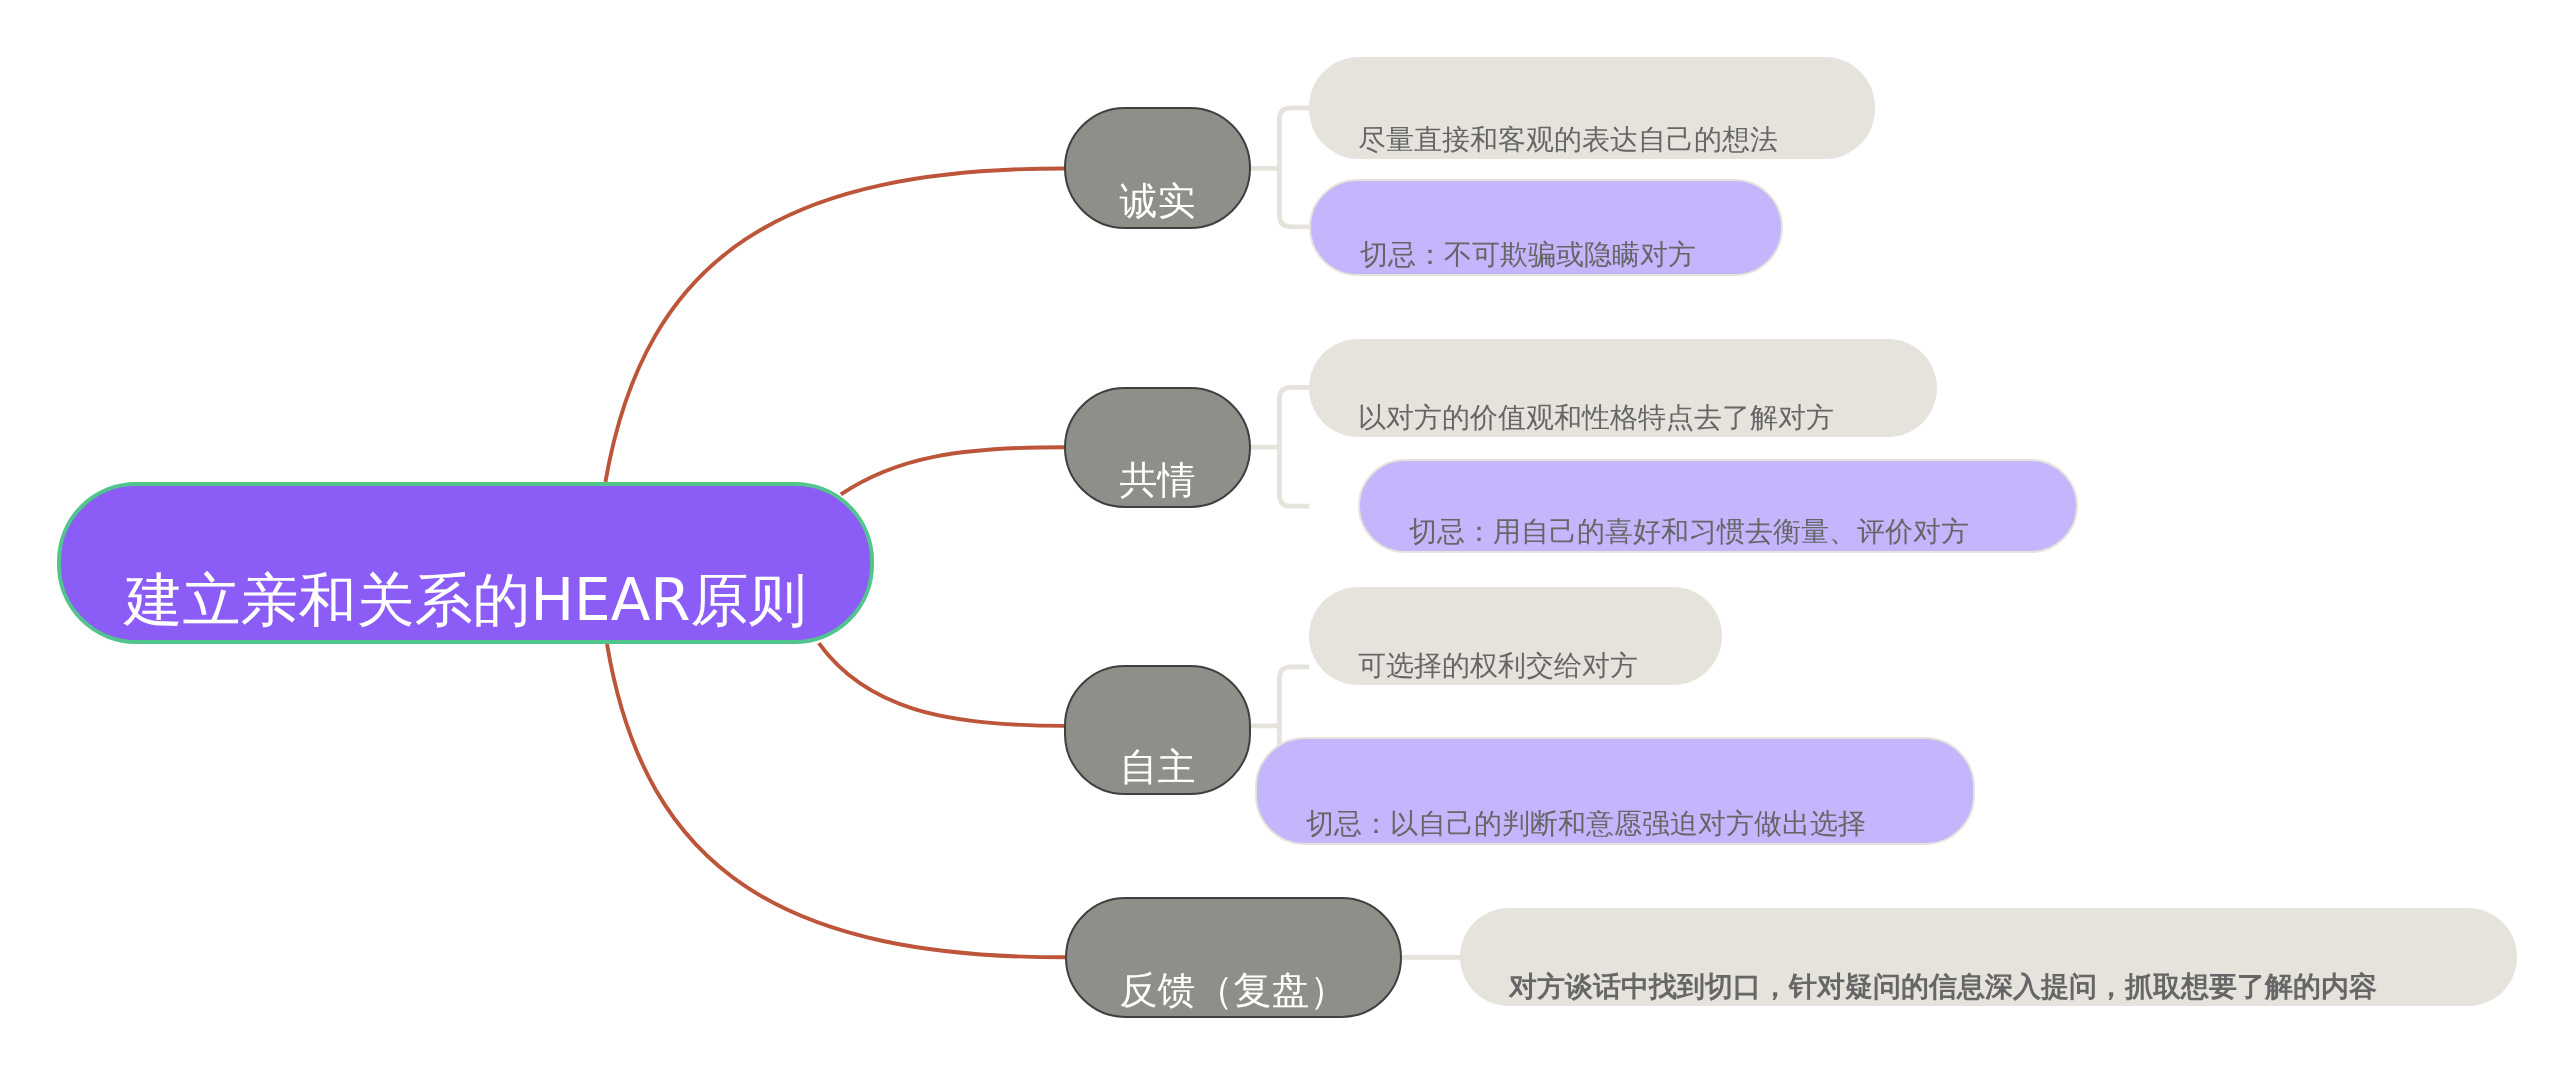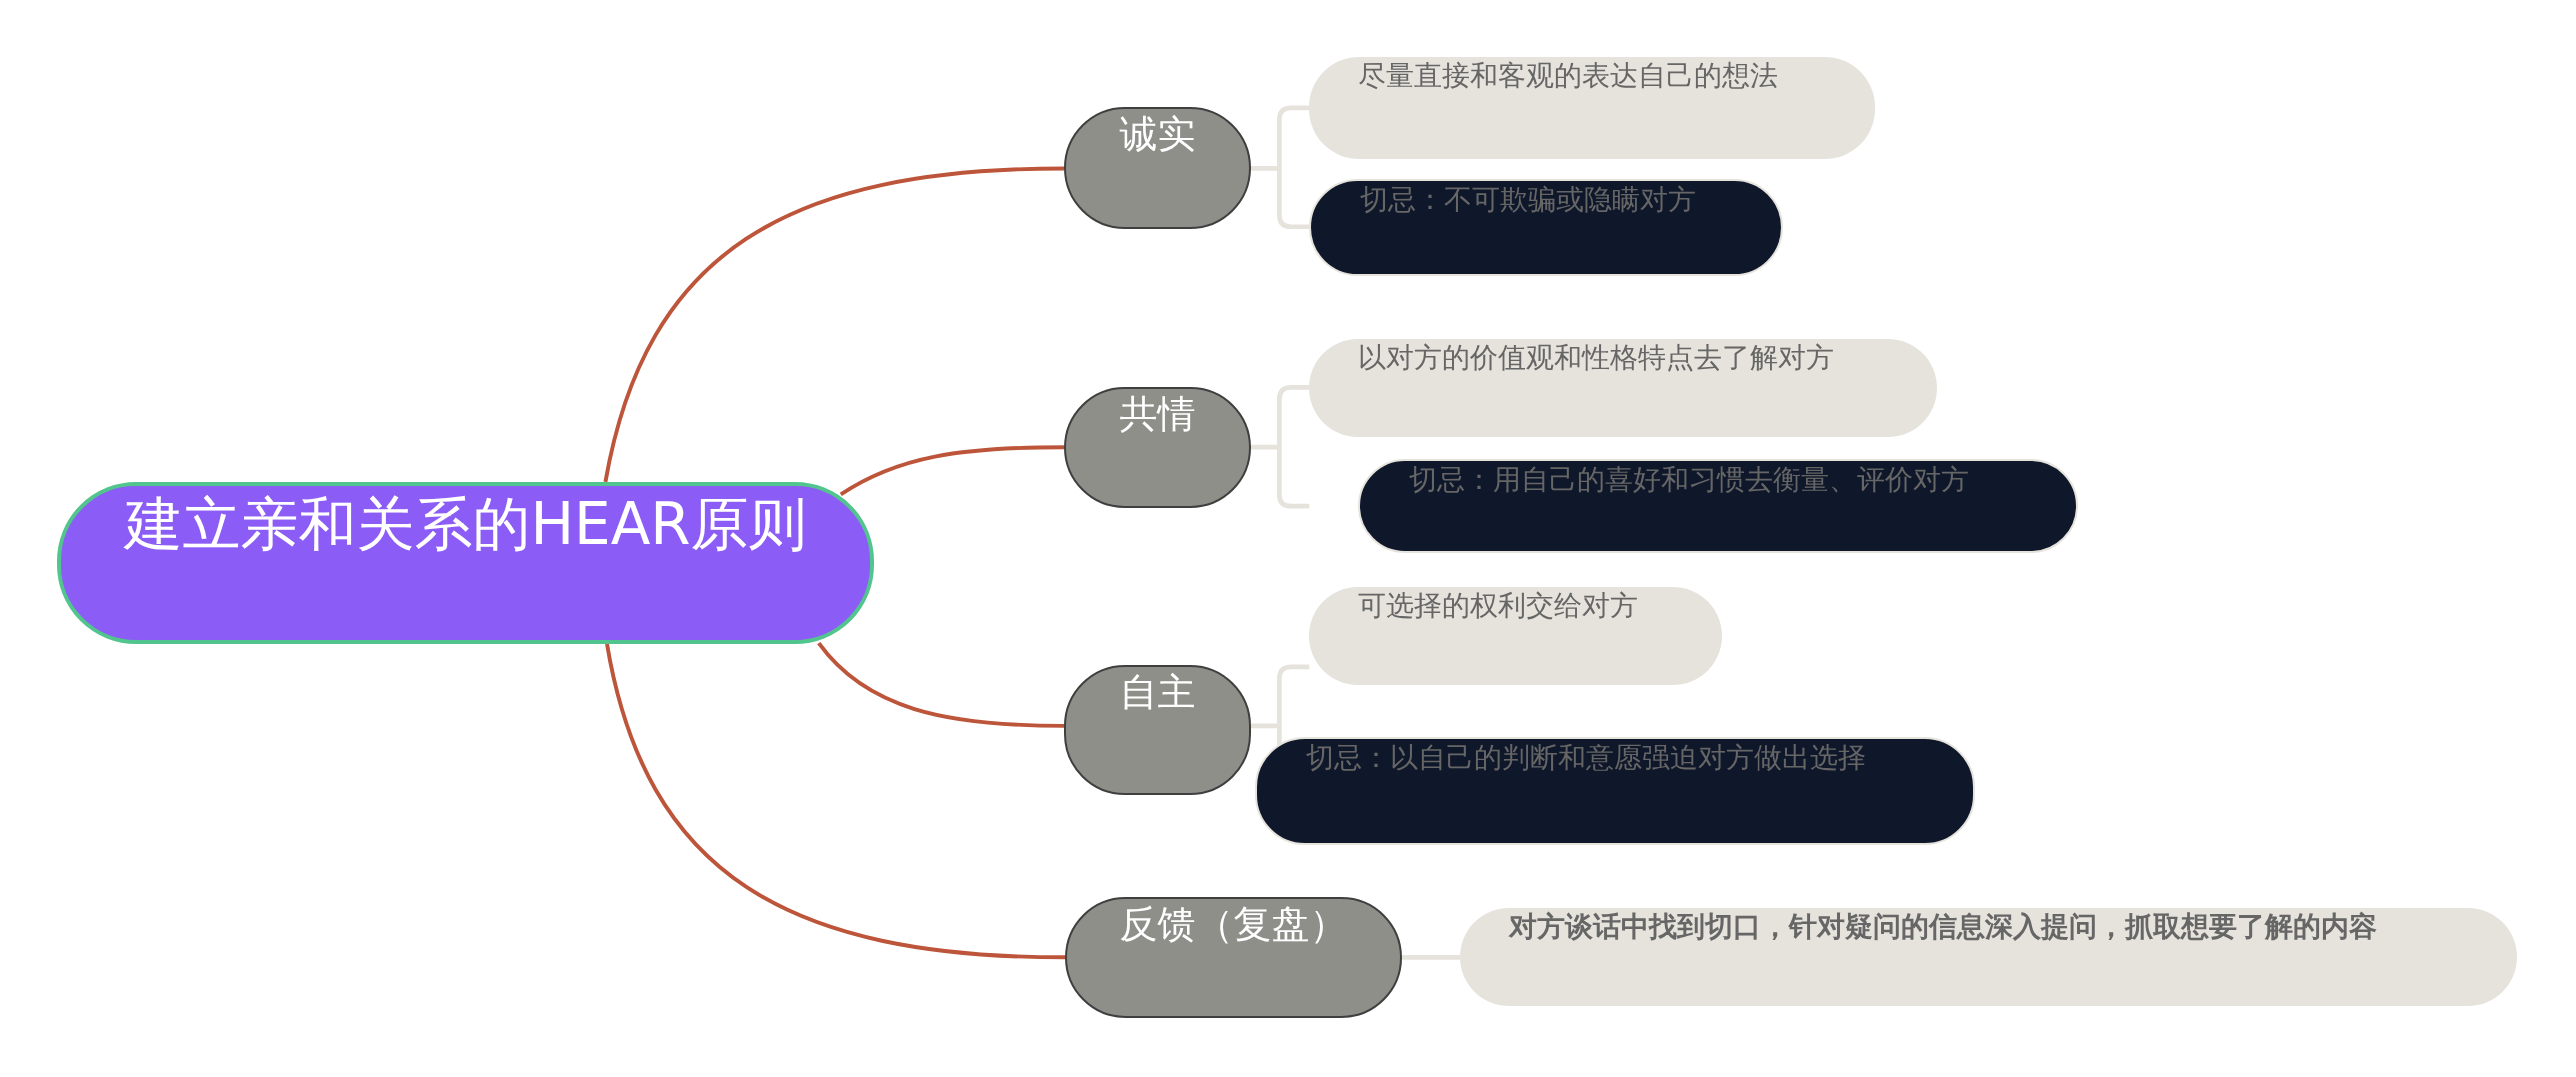--- a/index.html
+++ b/index.html
@@ -1,29 +1,29 @@
 <!DOCTYPE html>
 <html style="font-size:12.6px"><head>
 <meta charset="utf-8">
 <style>
   html, body { margin: 0; padding: 0; background: #ffffff; }
   body { width: 2576px; height: 1077px; position: relative; overflow: hidden;
          font-family: "DejaVu Sans", "Liberation Sans", sans-serif; }
   #canvas { position: absolute; left: 0; top: 0; width: 2576px; height: 1077px; }
   svg.lines { position: absolute; left: 0; top: 0; width: 2576px; height: 1077px; }
-  .node { position: absolute; box-sizing: border-box; display: flex; align-items: flex-start;
+  .node { position: absolute; box-sizing: border-box; display: flex; align-items: flex-end;
           justify-content: center; white-space: nowrap; }
   .root { background: #8b5cf6; border: 4.7px solid #52C48E; border-radius: 79px;
           color: #ffffff; font-size: 58px; }
   .main { background: #8F8F8A; border: 2.4px solid #3F3F3F; border-radius: 61px;
           color: #ffffff; font-size: 38px; }
   .sub { border-radius: 50px; color: #666666; font-size: 28px; justify-content: flex-start;
          padding-left: 49px; }
   .sub.neutral { background: #E5E3DC; }
-  .sub.warning { background: #0f172a; border: 2.4px solid #E5E3DC; }
+  .sub.warning { background: #c4b5fd; border: 2.4px solid #E5E3DC; }
 </style>
 </head>
 <body>
 
 <div id="canvas">
 
   <svg class="lines" viewBox="0 0 3272 1368">
 
     <path d="M 769 612 C 820 320, 1000 214, 1352 214" fill="none" stroke="#BD553A" stroke-width="5"></path>
     <path d="M 1068 628 C 1140 580, 1220 568, 1352 568" fill="none" stroke="#BD553A" stroke-width="5"></path>

